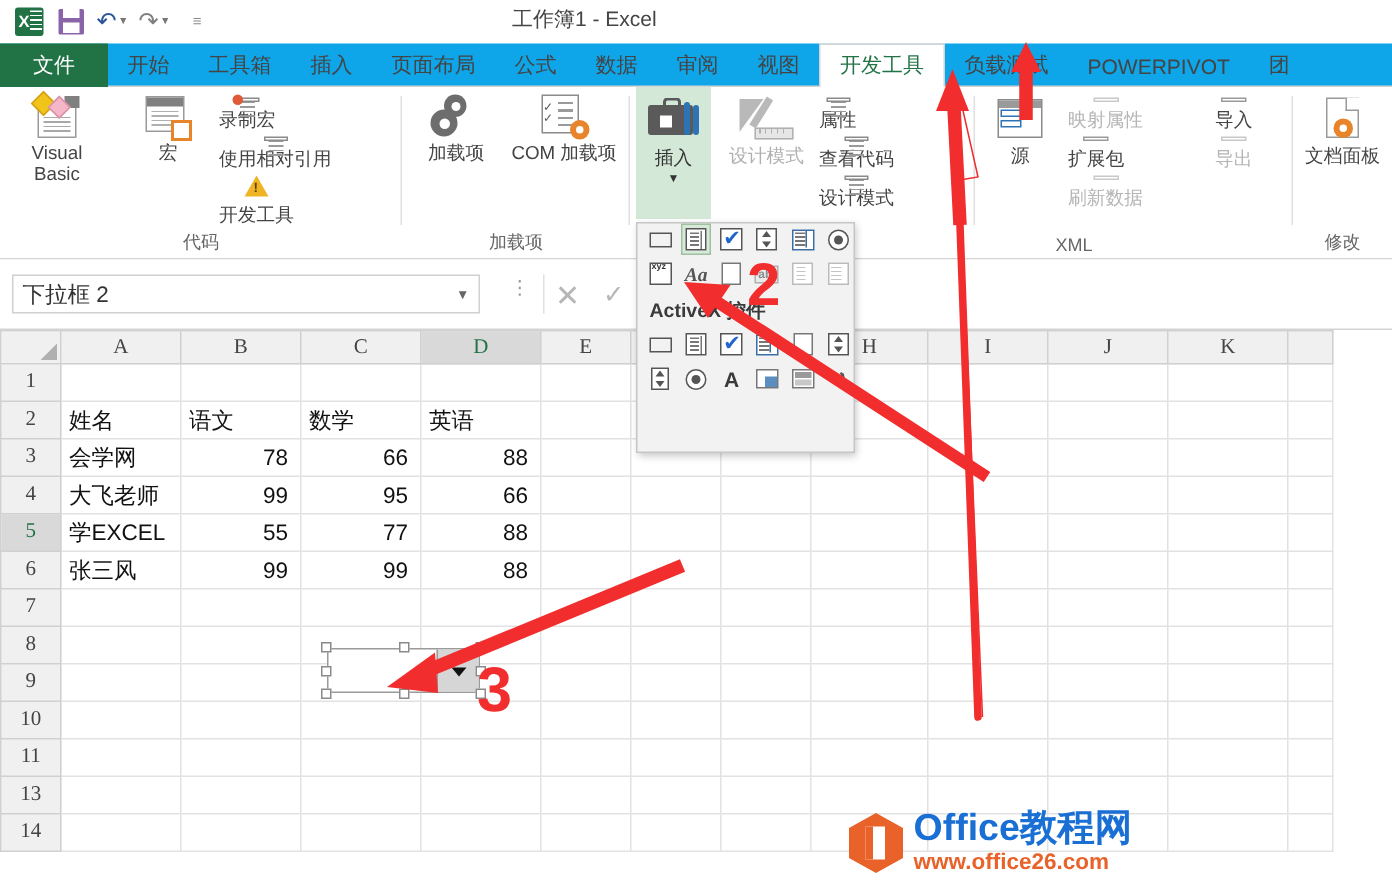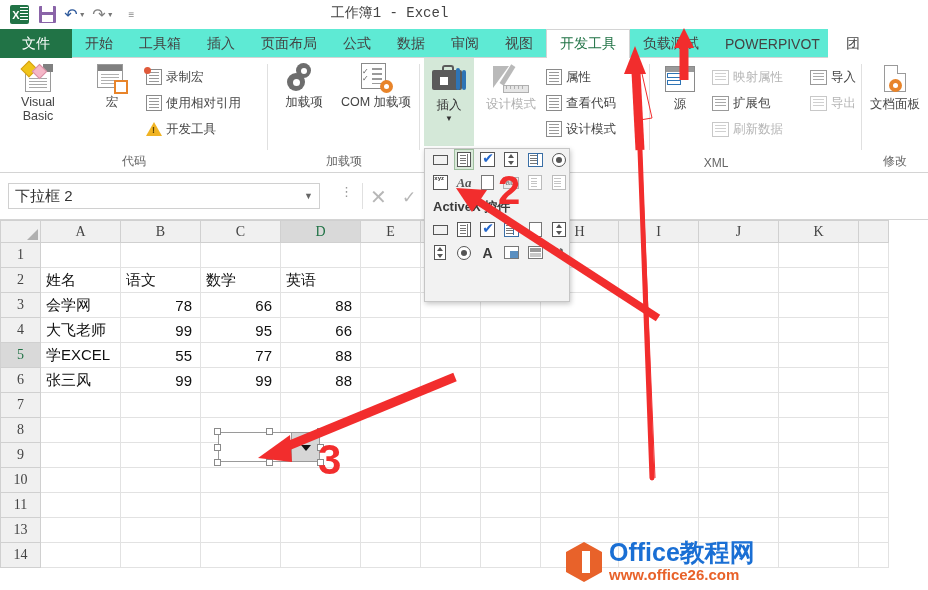--- a/index.html
+++ b/index.html
@@ -40,27 +40,27 @@
   }
   .save-ic:after {
     content:""; position:absolute; left:3px; bottom:1px; width:11px; height:7px; background:#fff;
   }
   .arrow-ic { font-size:16px; color:#2b579a; line-height:1; }
   .arrow-ic.redo { color:#7f7f7f; }
   .tiny-caret { font-size:7px; color:#777; margin-left:1px; }
 
   .doc-title {
     position:absolute; left:0; top:4px; width:736px; text-align:center;
-    font-size:14px; color:#444; font-family:Liberation Mono, monospace;padding-left:43px;
+    font-size:14px; color:#444; font-family:Liberation Sans, sans-serif;padding-left:43px;
   }
 
   
   .tabstrip {
-    position:absolute; left:0; top:29px; width:828px; height:29px;
-    background:#5eead4; border-bottom:1px solid #d4d4d4;
+    position:absolute; left:0; top:29px; width:928px; height:29px;
+    background:#0ea5e9; border-bottom:1px solid #d4d4d4;
   }
   .tabs { display:flex; align-items:stretch; height:29px; }
   .tab {
     padding:0 13px; display:flex; align-items:center; font-size:14px; color:#444;
     cursor:default; white-space:nowrap;
   }
   .tab.file {
     background:#217346; color:#fff; padding:0 22px; font-size:14px;
   }
   .tab.active {
@@ -83,21 +83,21 @@
   }
 
   .bigbtn {
     position:absolute; display:flex; flex-direction:column; align-items:center;
     width:64px; top:4px;
   }
   .bigbtn .lab { font-size:12.5px; color:#444; margin-top:2px; text-align:center; line-height:1.1;}
   .bigbtn.disabled .lab { color:#b0b0b0; }
 
   .smallrow {
-    position:absolute; display:flex; align-items:center; gap:4px; height:24px;
+    position:absolute; display:flex; align-items:center; gap:4px; height:24px;flex-direction:column;
   }
   .smallrow .lab { font-size:12.5px; color:#444; white-space:nowrap; }
   .smallrow.disabled .lab { color:#b5b5b5; }
 
   
   .ic { display:inline-block; position:relative; }
   .ic-doclines {
     width:16px; height:16px; border:1px solid #8a8a8a; background:#fff;
   }
   .ic-doclines:before{

